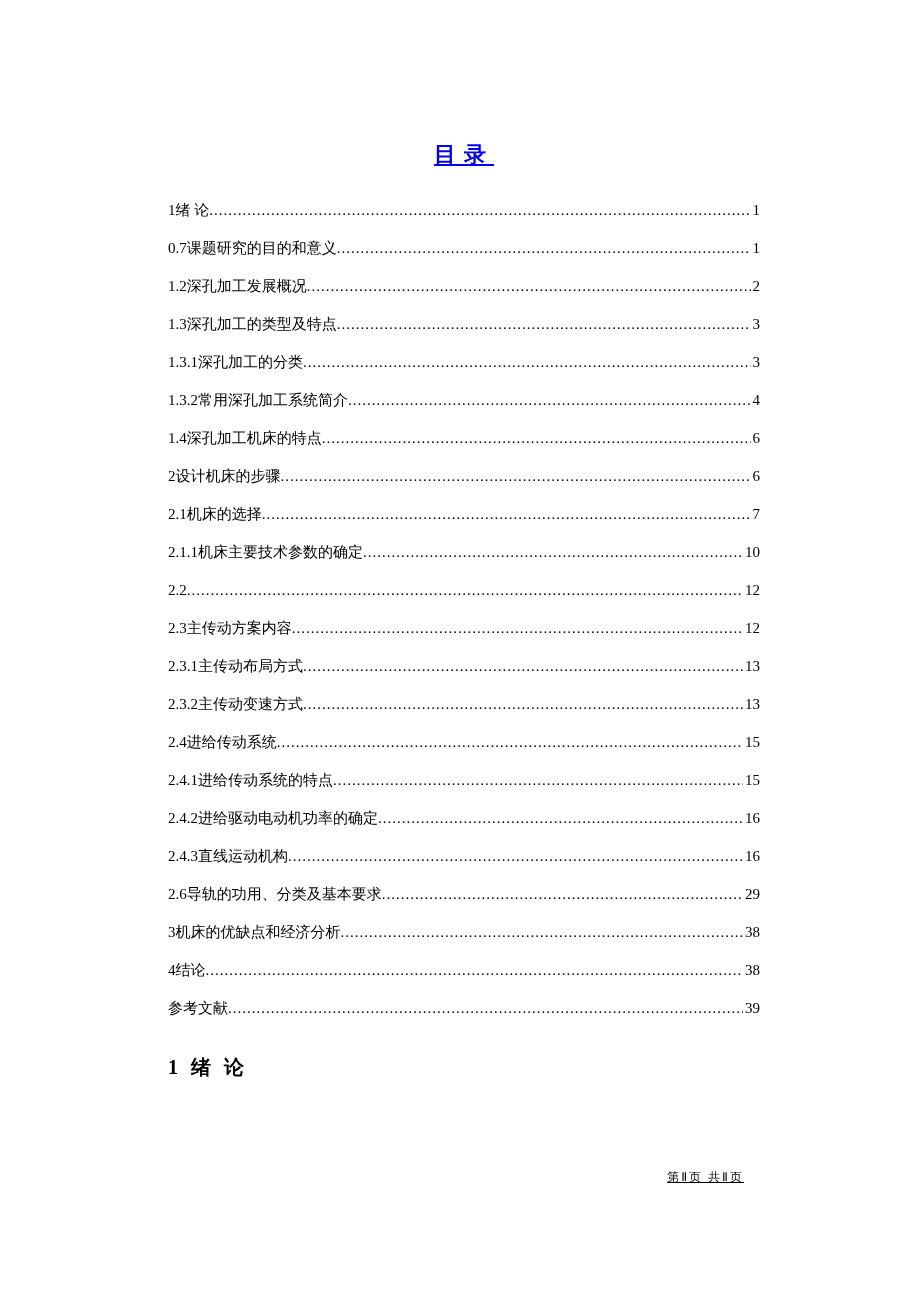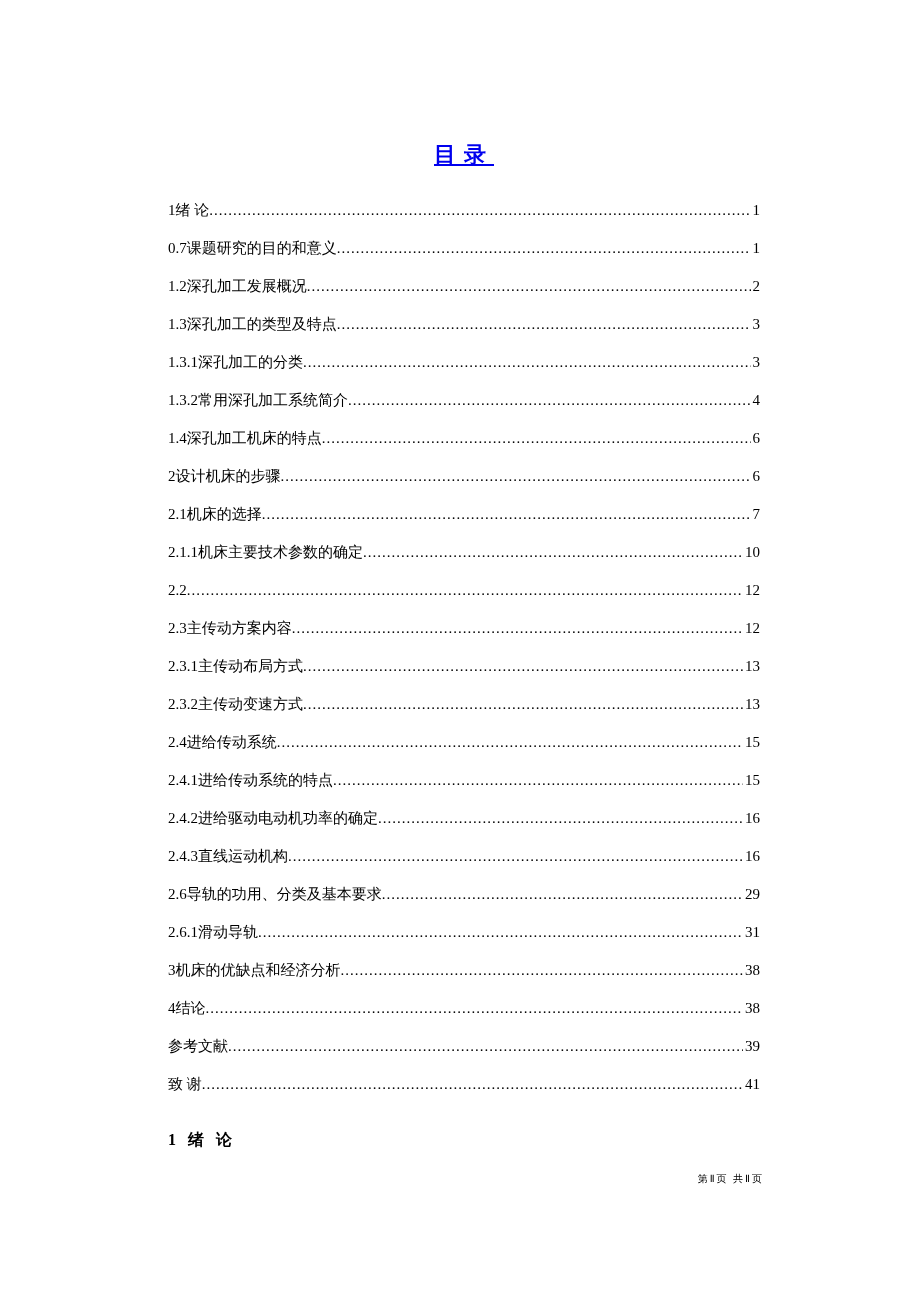--- a/index.html
+++ b/index.html
@@ -47,31 +47,32 @@
     letter-spacing: 1px;
   }
   .toc-dots::after {
     content: "........................................................................................................................";
   }
   .toc-page {
     flex: 0 0 auto;
     padding-left: 2px;
   }
   .section-heading {
-    font-size: 16px;
+    font-size: 20px;
     font-weight: bold;
     margin-top: 34px;
     letter-spacing: 4px;
   }
   .footer {
     position: absolute;
     bottom: 116px;
-    right: 156px;
-    font-size: 10px;
+    right: 176px;
+    font-size: 12px;
     letter-spacing: 2px;
+    text-decoration: underline;
   }
 </style>
 </head>
 <body>
 
 <div class="page">
 
   <div class="title">目录</div>
 
   <div id="toc-container">
@@ -182,48 +183,36 @@
         <span class="toc-dots"></span>
         <span class="toc-page">16</span>
       </div>
       <div class="toc-line">
         <span class="toc-num">2.6  </span>
         <span class="toc-text">导轨的功用、分类及基本要求</span>
         <span class="toc-dots"></span>
         <span class="toc-page">29</span>
       </div>
       <div class="toc-line">
-        <span class="toc-num">2.6.1  </span>
-        <span class="toc-text">滑动导轨</span>
-        <span class="toc-dots"></span>
-        <span class="toc-page">31</span>
-      </div>
-      <div class="toc-line">
         <span class="toc-num">3  </span>
         <span class="toc-text"> 机床的优缺点和经济分析</span>
         <span class="toc-dots"></span>
         <span class="toc-page">38</span>
       </div>
       <div class="toc-line">
         <span class="toc-num">4  </span>
         <span class="toc-text">结论</span>
         <span class="toc-dots"></span>
         <span class="toc-page">38</span>
       </div>
       <div class="toc-line">
         <span class="toc-num"></span>
         <span class="toc-text">参考文献</span>
         <span class="toc-dots"></span>
         <span class="toc-page">39</span>
       </div>
-      <div class="toc-line">
-        <span class="toc-num"></span>
-        <span class="toc-text">致  谢</span>
-        <span class="toc-dots"></span>
-        <span class="toc-page">41</span>
-      </div>
     </div>
 
   <div class="section-heading">1  绪  论</div>
 
 </div>
 
 <div class="footer">第Ⅱ页  共Ⅱ页</div>
 
 </body></html>

